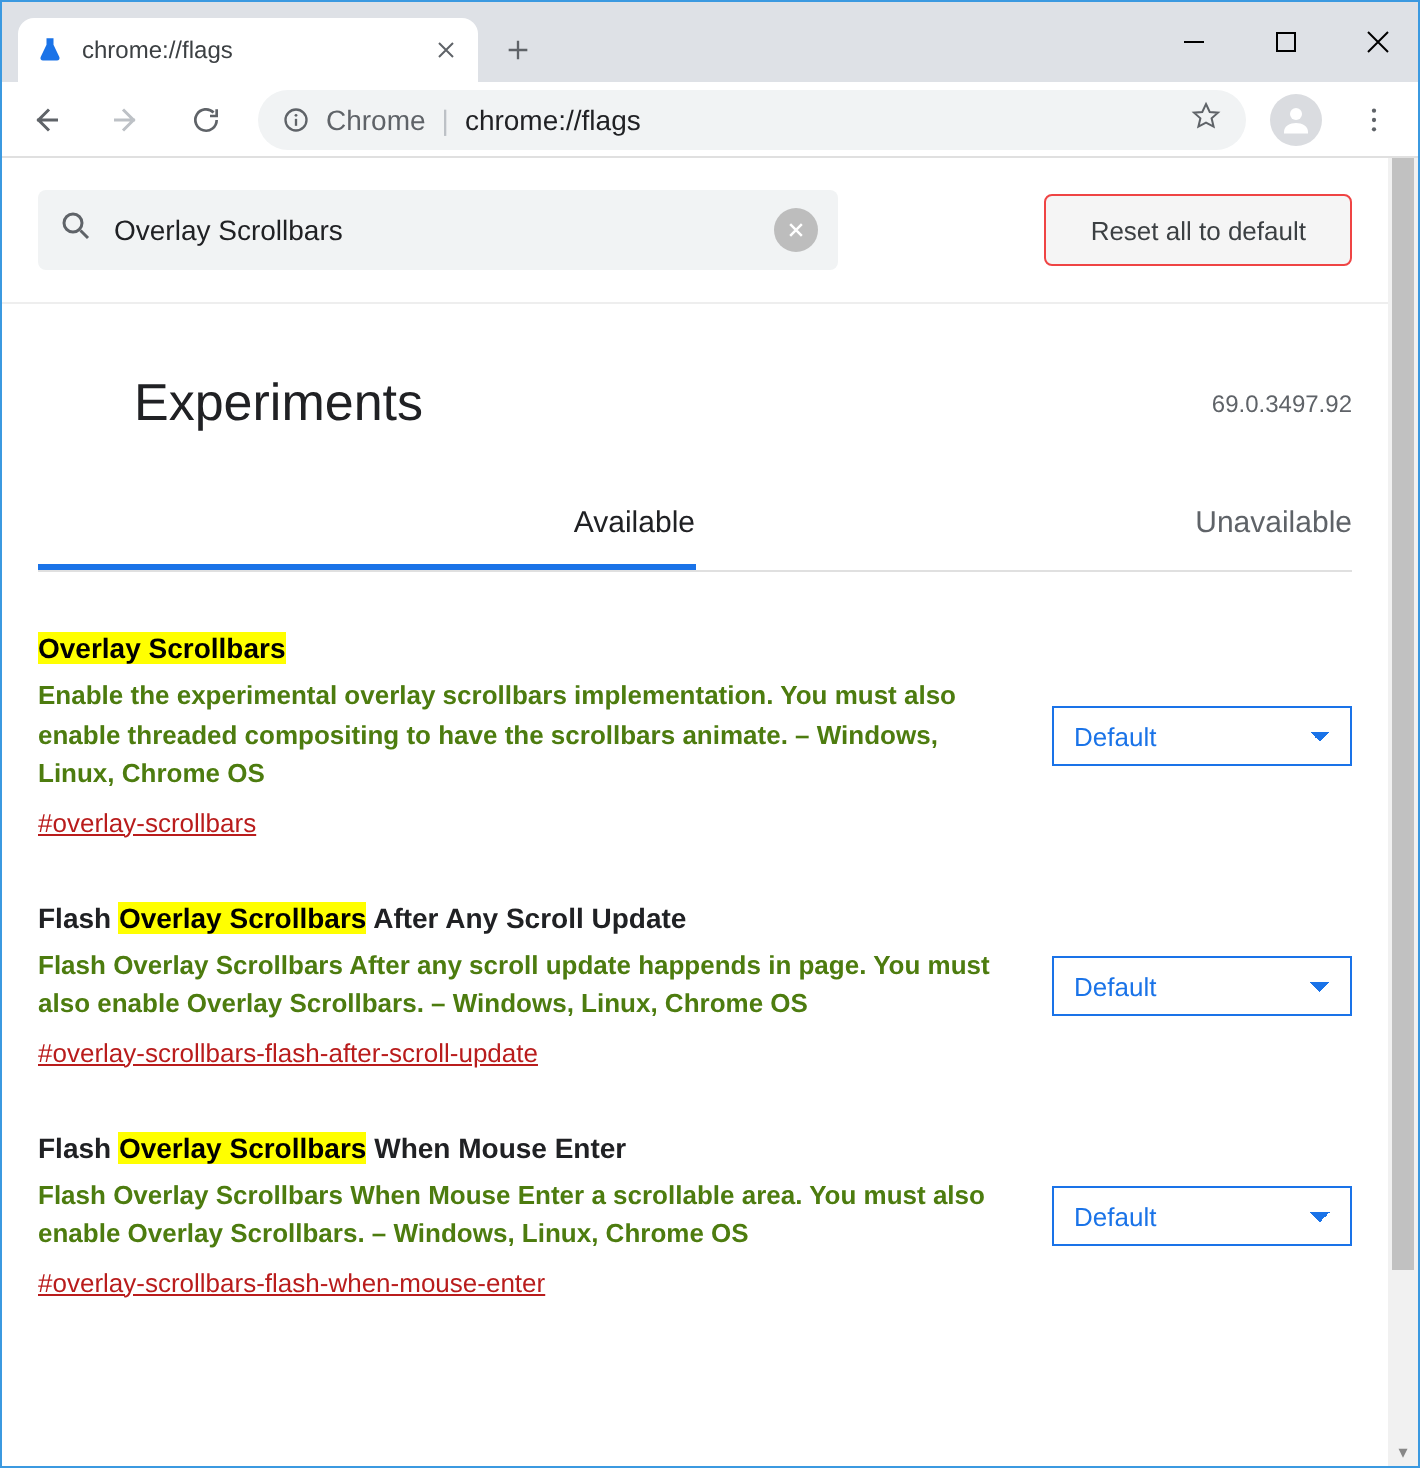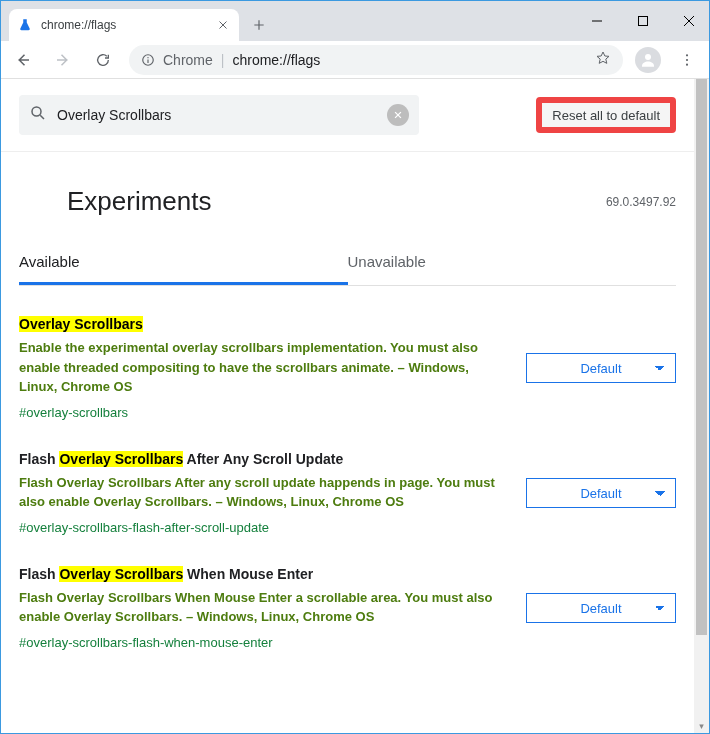--- a/index.html
+++ b/index.html
@@ -111,61 +111,60 @@
     .search-box .si { color:#5f6368; }
     .search-box .q {
       flex:1; border:none; outline:none; background:transparent;
       font-size:14px; color:#202124;
     }
     .search-box .clear {
       width:22px; height:22px; border-radius:50%; background:#bdbdbd;
       display:flex; align-items:center; justify-content:center; color:#fff; cursor:pointer;
     }
     .reset-btn {
-      margin-left:auto; height:36px; padding:0 10px;
-      border:6px solid #ef4444; background:#f5f5f5;
+      margin-left:auto; height:36px; padding:0 22px;
+      border:1px solid #ef4444; background:#f5f5f5;
       border-radius:4px; cursor:pointer; font-size:13px; color:#3c4043;
     }
 
     .page-title-row {
       display:flex; align-items:center; justify-content:space-between;
       padding: 34px 18px 24px;
     }
     .page-title { font-size:26px; color:#202124; font-weight:400;margin-left:48px; }
     .version { font-size:12px; color:#5f6368; }
 
     .tabs-row {
       display:flex; border-bottom:1px solid #e0e0e0;
       margin:0 18px;
     }
     .ptab {
-      flex:1; text-align:left; padding:12px 0;
+      flex:1; text-align:right; padding:12px 0;
       font-size:15px; color:#5f6368; cursor:pointer;
     }
     .ptab.active { color:#202124; border-bottom:3px solid #1a73e8; }
 
     .flag {
       display:flex; gap:20px; padding:30px 18px 0;
     }
     .flag-main { flex:1; }
     .flag-title { font-size:14px; font-weight:700; color:#202124; margin-bottom:6px; }
     .flag-title mark, .hl { background:#ffff00; padding:0; }
     .flag-desc { font-size:13px; color:#4d7c0f; line-height:1.5; margin-bottom:6px;font-weight:bold; }
-    .flag-hash { font-size:13px; color:#15803d; cursor:pointer; display:inline-block; }
+    .flag-hash { font-size:13px; color:#b91c1c; text-decoration:underline; cursor:pointer; display:inline-block; }
     .flag-select-wrap { align-self:center; }
     .flag-select {
       width:150px; height:30px;
       border:1px solid #1a73e8; color:#1a73e8;
       font-size:13px; padding:0 10px; background:#fff;
       cursor:pointer; appearance:none;
       background-image: linear-gradient(45deg, transparent 50%, #1a73e8 50%), linear-gradient(135deg, #1a73e8 50%, transparent 50%);
       background-position: calc(100% - 15px) 12px, calc(100% - 10px) 12px;
       background-size: 5px 5px, 5px 5px;
       background-repeat:no-repeat;
-      text-align:center;
     }
 
     
     .scrollbar-v {
       position:absolute; top:78px; right:0; bottom:0; width:15px;
       background:#f1f1f1;
     }
     .scrollbar-v .thumb {
       position:absolute; left:2px; right:2px; top:0; height:85%;
       background:#c1c1c1; border-radius:0;

